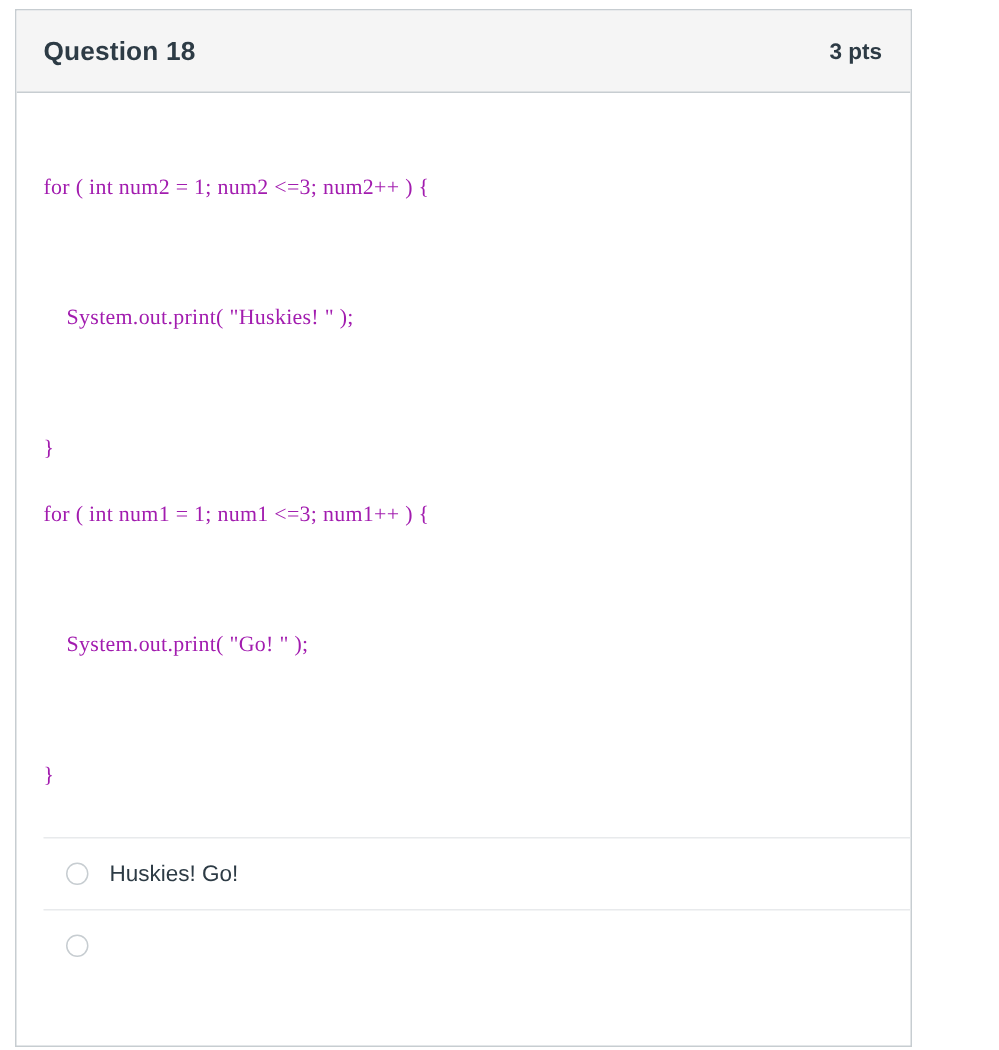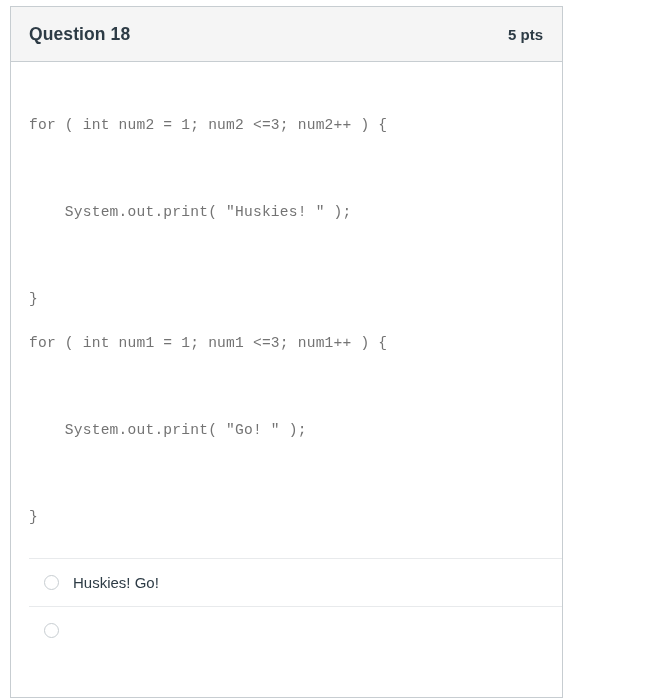--- a/index.html
+++ b/index.html
@@ -9,21 +9,21 @@
     height: 700px;
     background: #ffffff;
     font-family: "Liberation Sans", sans-serif;
     -webkit-font-smoothing: antialiased;
   }
 
   .question-card {
     position: absolute;
     left: 10px;
     top: 6px;
-    width: 553px;
+    width: 598px;
     height: 692px;
     border: 1px solid #C7CDD1;
     background: #ffffff;
     box-sizing: border-box;
     overflow: hidden;
   }
 
   
   .question-header {
     height: 55px;
@@ -60,24 +60,24 @@
     line-height: 30px;
     color: #2D3B45;
     margin: 0;
     padding: 0 2px 0 0;
     max-width: 608px;
   }
 
   .code-block {
     margin: 20px 0 0 0;
     padding: 0;
-    font-family: Liberation Mono, monospace;
+    font-family: Liberation Serif, serif;
     font-size: 14.6px;
     line-height: 43.5px;
-    color: #737373;
+    color: #a21caf;
     white-space: pre;
     background: transparent;
     letter-spacing: 0.2px;
   }
 
   
   .answers {
     margin-top: 19px;
     padding: 0;
     width: 615px;
@@ -113,21 +113,21 @@
     white-space: nowrap;
   }
 </style>
 </head>
 <body>
 
 <div class="question-card">
 
   <div class="question-header">
     <div class="question-title">Question 18</div>
-    <div class="question-points">5 pts</div>
+    <div class="question-points">3 pts</div>
   </div>
 
   <div class="question-body">
 
 
     <pre class="code-block">for ( int num2 = 1; num2 &lt;=3; num2++ ) {
 
     System.out.print( "Huskies! " );
 
 }

